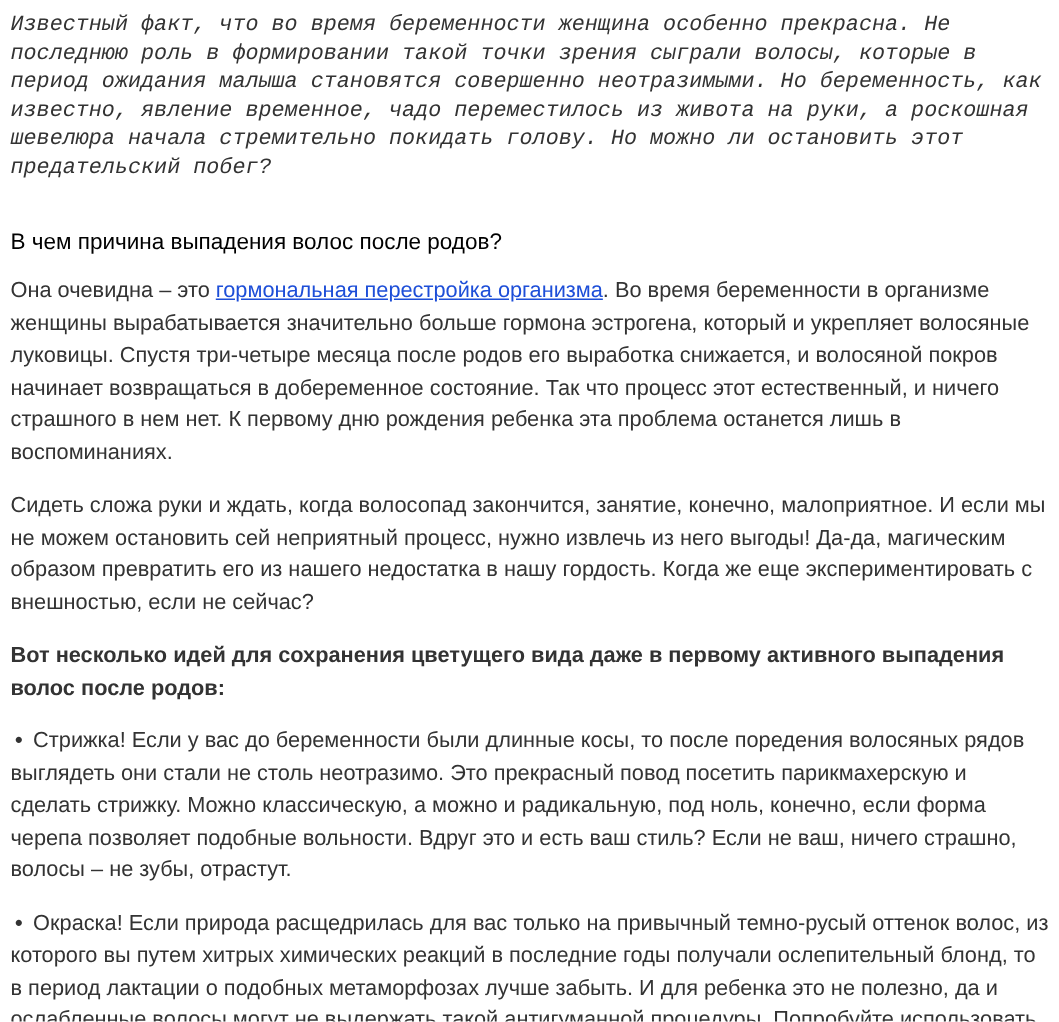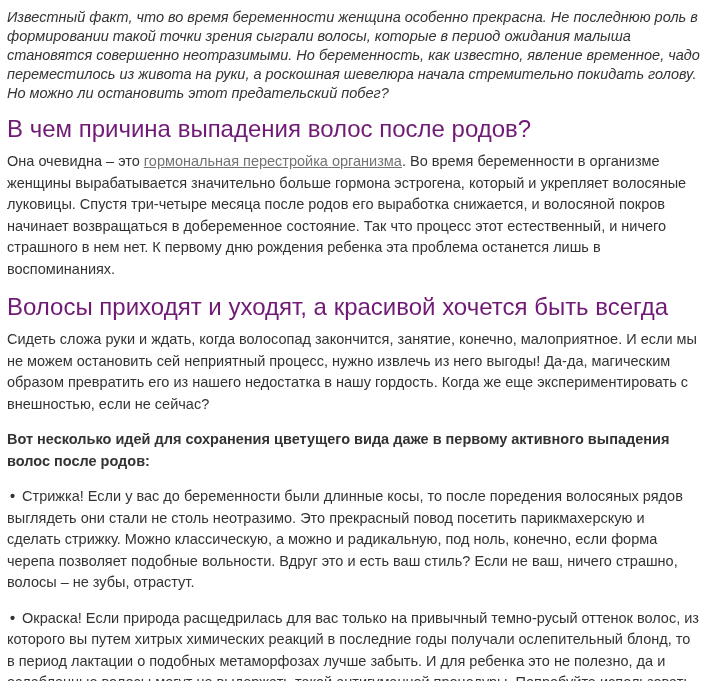--- a/index.html
+++ b/index.html
@@ -20,31 +20,32 @@
     box-sizing: content-box;
   }
   .para {
     margin: 0 0 14px 0;
     font-size: 14.5px;
     line-height: 21.5px;
   }
   .intro {
     font-style: italic;
     line-height: 19px;
-    margin-bottom: 13px;
+    margin-bottom: 27px;
+    font-family: Liberation Mono, monospace;
   }
   h2.heading {
     margin: 10px 0 10px 0;
-    font-size: 24px;
+    font-size: 15px;
     line-height: 25px;
     font-weight: 400;
-    color: #701a75;
+    color: #000000;
   }
   .text-link {
-    color: #737373;
+    color: #1d4ed8;
     text-decoration: underline;
     cursor: pointer;
   }
   .lead-bold {
     font-weight: bold;
   }
   .bullet .dot {
     font-weight: bold;
     padding-left: 3px;
     padding-right: 7px;
@@ -57,21 +58,20 @@
 <body>
 
 <div class="page">
 
   <p class="para intro">Известный факт, что во время беременности женщина особенно прекрасна. Не последнюю роль в формировании такой точки зрения сыграли волосы, которые в период ожидания малыша становятся совершенно неотразимыми. Но беременность, как известно, явление временное, чадо переместилось из живота на руки, а роскошная шевелюра начала стремительно покидать голову. Но можно ли остановить этот предательский побег?</p>
 
   <h2 class="heading">В чем причина выпадения волос после родов?</h2>
 
   <p class="para"><span>Она очевидна – это </span><a class="text-link">гормональная перестройка организма</a><span>. Во время беременности в организме женщины вырабатывается значительно больше гормона эстрогена, который и укрепляет волосяные луковицы. Спустя три-четыре месяца после родов его выработка снижается, и волосяной покров начинает возвращаться в добеременное состояние. Так что процесс этот естественный, и ничего страшного в нем нет. К первому дню рождения ребенка эта проблема останется лишь в воспоминаниях.</span></p>
 
-  <h2 class="heading">Волосы приходят и уходят, а красивой хочется быть всегда</h2>
 
   <p class="para">Сидеть сложа руки и ждать, когда волосопад закончится, занятие, конечно, малоприятное. И если мы не можем остановить сей неприятный процесс, нужно извлечь из него выгоды! Да-да, магическим образом превратить его из нашего недостатка в нашу гордость. Когда же еще экспериментировать с внешностью, если не сейчас?</p>
 
   <p class="para lead-bold">Вот несколько идей для сохранения цветущего вида даже в первому активного выпадения волос после родов:</p>
 
   <p class="para bullet"><span class="dot">•</span><b class="bword">Стрижка</b><span>!</span><span> Если у вас до беременности были длинные косы, то после поредения волосяных рядов выглядеть они стали не столь неотразимо. Это прекрасный повод посетить парикмахерскую и сделать стрижку. Можно классическую, а можно и радикальную, под ноль, конечно, если форма черепа позволяет подобные вольности. Вдруг это и есть ваш стиль? Если не ваш, ничего страшно, волосы – не зубы, отрастут.</span></p>
 
   <p class="para bullet"><span class="dot">•</span><b class="bword">Окраска</b><span>!</span><span> Если природа расщедрилась для вас только на привычный темно-русый оттенок волос, из которого вы путем хитрых химических реакций в последние годы получали ослепительный блонд, то в период лактации о подобных метаморфозах лучше забыть. И для ребенка это не полезно, да и ослабленные волосы могут не выдержать такой антигуманной процедуры. Попробуйте использовать натуральные краски: хну и басму. Они не только придадут вашим волосам красивый оттенок, но и улучшат их внешний вид и сделают более объемными. Иначе как вы узнаете, что именно медно-рыжий вам к лицу?</span></p>
 
 </div>

